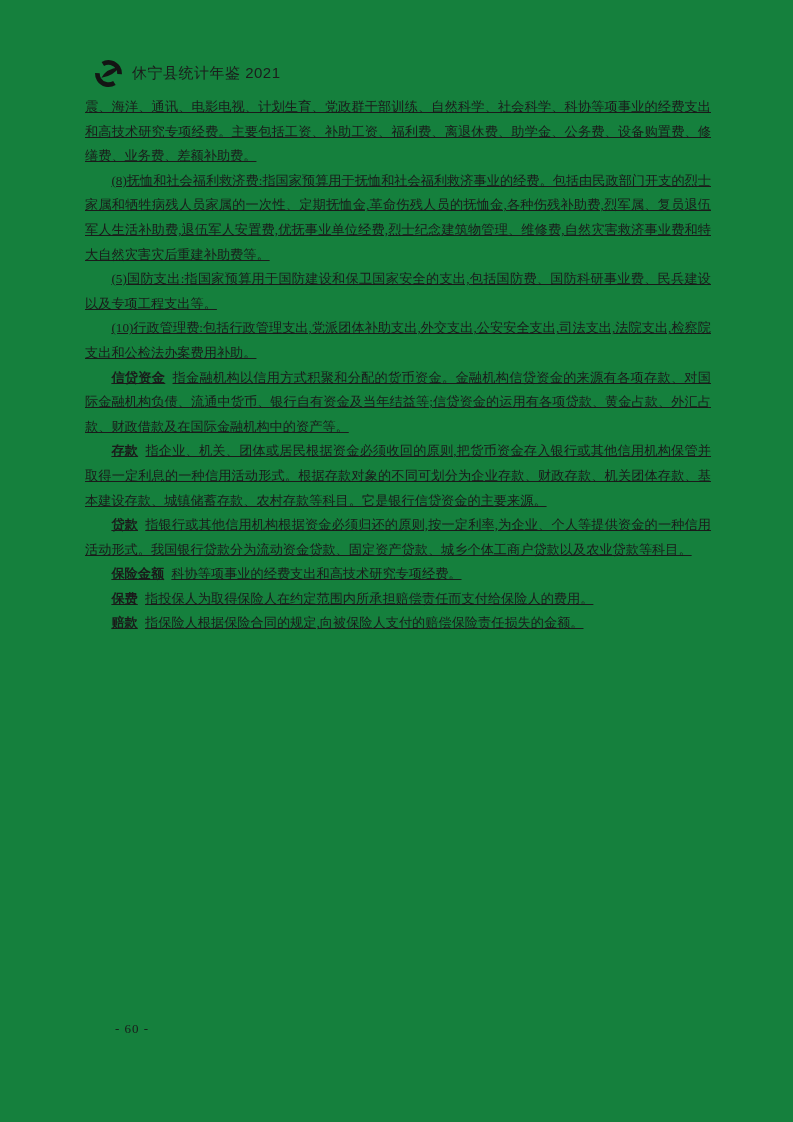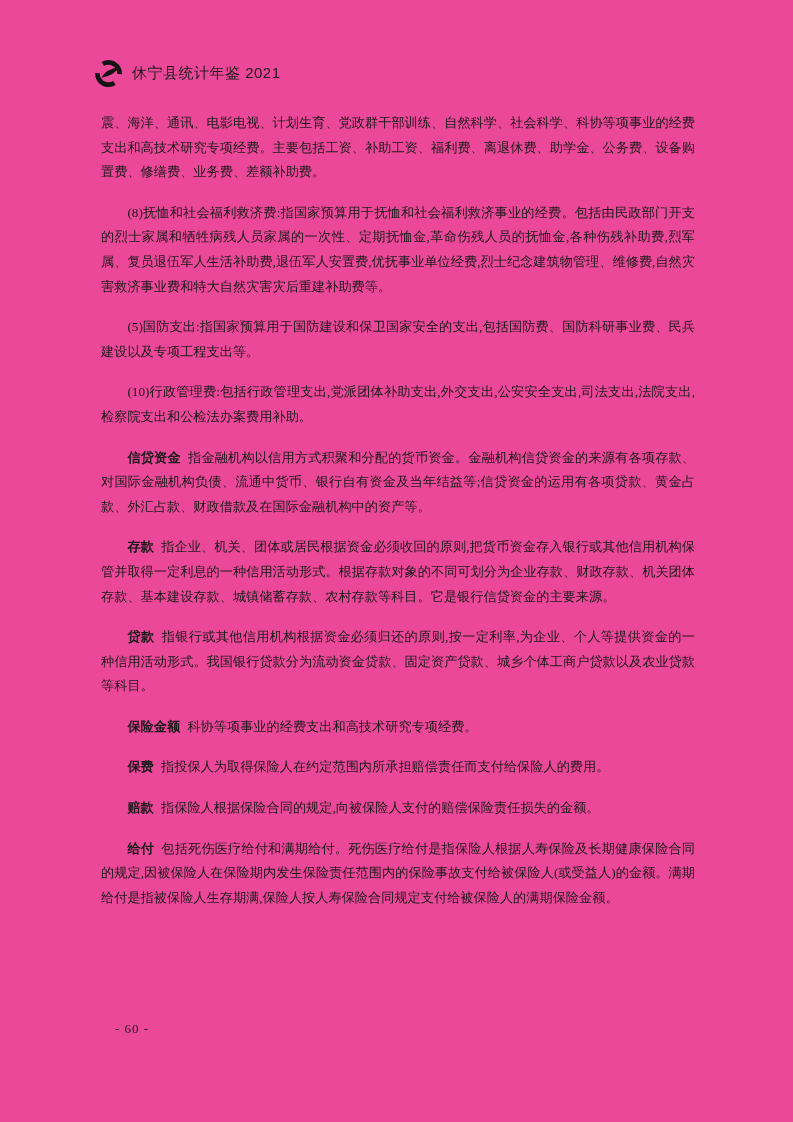--- a/index.html
+++ b/index.html
@@ -1,21 +1,21 @@
 <!DOCTYPE html>
 <html><head>
 <meta charset="utf-8">
 <style>
   html, body { margin: 0; padding: 0; background: #e8e8e8; }
   .page {
     position: relative;
     width: 793px;
     height: 1122px;
     margin: 0 auto;
-    background: #ec4899;
+    background: #15803d;
     font-family: "Liberation Serif", serif;
     color: #1a1a1a;
     overflow: hidden;
   }
   .header {
     position: absolute;
     left: 94px;
     top: 58px;
     display: flex;
     align-items: center;
@@ -37,21 +37,21 @@
   .content {
     position: absolute;
     left: 85px;
     top: 95px;
     width: 626px;
     font-size: 13.2px;
     line-height: 24.6px;
     text-align: justify;
     text-justify: inter-ideograph;
   }
-  .content p { margin: 16px; padding: 0; }
+  .content p { margin: 0; padding: 0; text-decoration: underline; }
   .content p.indent { text-indent: 2em; }
   .term {
     font-family: "Liberation Sans", sans-serif;
     font-weight: bold;
     margin-right: 0.55em;
   }
   .page-number {
     position: absolute;
     left: 115px;
     top: 1021px;
@@ -80,18 +80,17 @@
     <p class="para">震、海洋、通讯、电影电视、计划生育、党政群干部训练、自然科学、社会科学、科协等项事业的经费支出和高技术研究专项经费。主要包括工资、补助工资、福利费、离退休费、助学金、公务费、设备购置费、修缮费、业务费、差额补助费。</p>
     <p class="para indent">(8)抚恤和社会福利救济费:指国家预算用于抚恤和社会福利救济事业的经费。包括由民政部门开支的烈士家属和牺牲病残人员家属的一次性、定期抚恤金,革命伤残人员的抚恤金,各种伤残补助费,烈军属、复员退伍军人生活补助费,退伍军人安置费,优抚事业单位经费,烈士纪念建筑物管理、维修费,自然灾害救济事业费和特大自然灾害灾后重建补助费等。</p>
     <p class="para indent">(5)国防支出:指国家预算用于国防建设和保卫国家安全的支出,包括国防费、国防科研事业费、民兵建设以及专项工程支出等。</p>
     <p class="para indent">(10)行政管理费:包括行政管理支出,党派团体补助支出,外交支出,公安安全支出,司法支出,法院支出,检察院支出和公检法办案费用补助。</p>
     <p class="para indent"><b class="term">信贷资金</b><span>指金融机构以信用方式积聚和分配的货币资金。金融机构信贷资金的来源有各项存款、对国际金融机构负债、流通中货币、银行自有资金及当年结益等;信贷资金的运用有各项贷款、黄金占款、外汇占款、财政借款及在国际金融机构中的资产等。</span></p>
     <p class="para indent"><b class="term">存款</b><span>指企业、机关、团体或居民根据资金必须收回的原则,把货币资金存入银行或其他信用机构保管并取得一定利息的一种信用活动形式。根据存款对象的不同可划分为企业存款、财政存款、机关团体存款、基本建设存款、城镇储蓄存款、农村存款等科目。它是银行信贷资金的主要来源。</span></p>
     <p class="para indent"><b class="term">贷款</b><span>指银行或其他信用机构根据资金必须归还的原则,按一定利率,为企业、个人等提供资金的一种信用活动形式。我国银行贷款分为流动资金贷款、固定资产贷款、城乡个体工商户贷款以及农业贷款等科目。</span></p>
     <p class="para indent"><b class="term">保险金额</b><span>科协等项事业的经费支出和高技术研究专项经费。</span></p>
     <p class="para indent"><b class="term">保费</b><span>指投保人为取得保险人在约定范围内所承担赔偿责任而支付给保险人的费用。</span></p>
     <p class="para indent"><b class="term">赔款</b><span>指保险人根据保险合同的规定,向被保险人支付的赔偿保险责任损失的金额。</span></p>
-    <p class="para indent"><b class="term">给付</b><span>包括死伤医疗给付和满期给付。死伤医疗给付是指保险人根据人寿保险及长期健康保险合同的规定,因被保险人在保险期内发生保险责任范围内的保险事故支付给被保险人(或受益人)的金额。满期给付是指被保险人生存期满,保险人按人寿保险合同规定支付给被保险人的满期保险金额。</span></p>
   </div>
 
   <span class="page-number">- 60 -</span>
 
 </div>
 
 </body></html>

